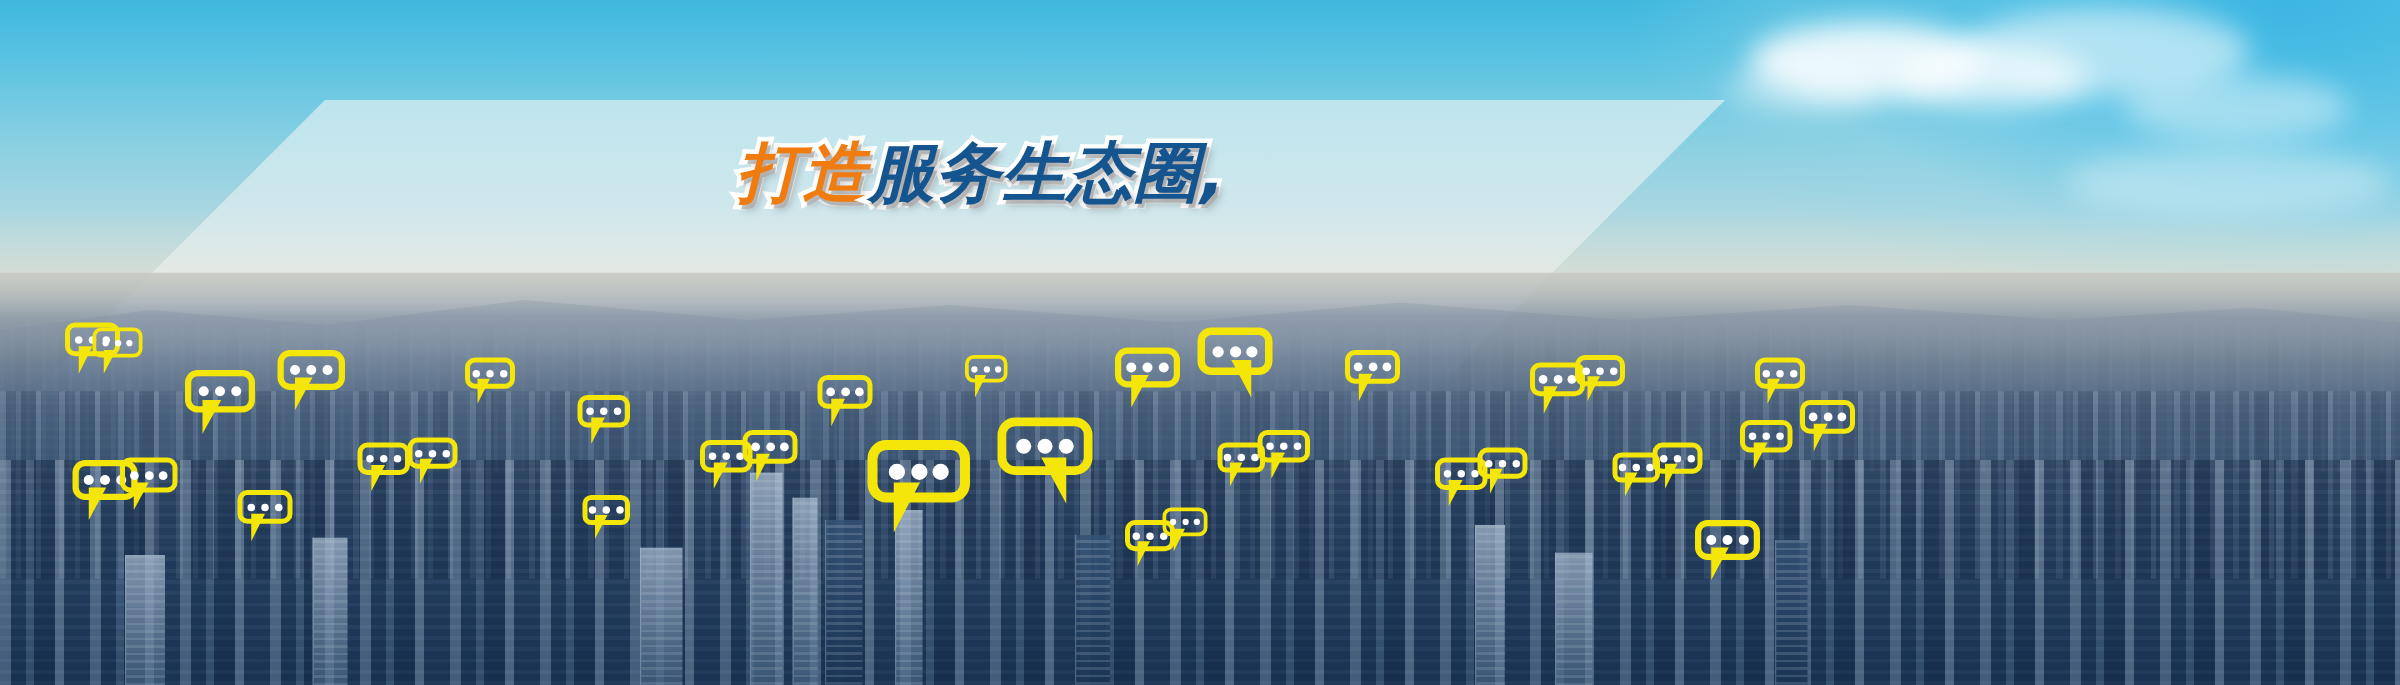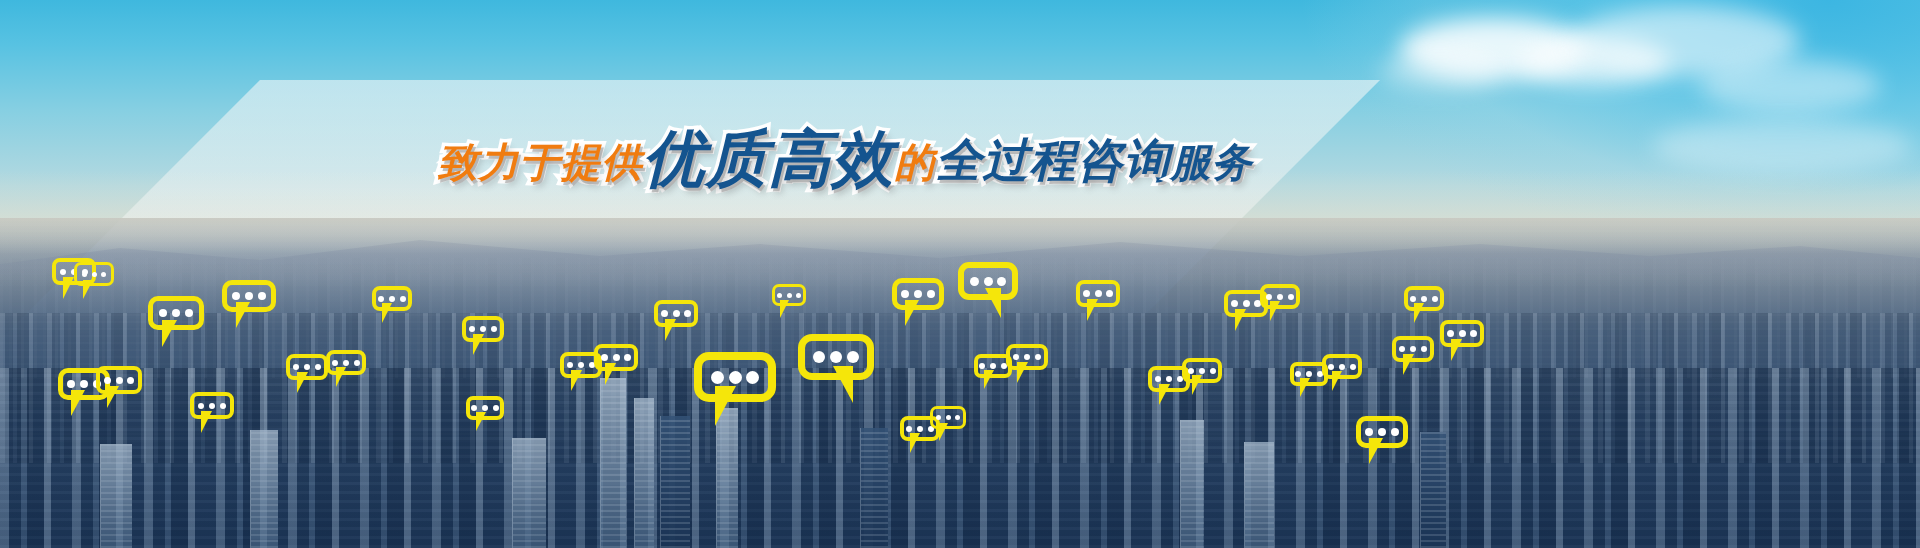--- a/index.html
+++ b/index.html
@@ -423,16 +423,16 @@
       </div>
       <div class="bub" style="left: 1440px; top: 320px; width: 44px; height: 27px; border-width: 4px; border-radius: 8px;">
         <span class="dot" style="width: 7px; height: 7px;"></span>
         <span class="dot" style="width: 7px; height: 7px;"></span>
         <span class="dot" style="width: 7px; height: 7px;"></span>
         <span class="tail" style="border-top: 22px solid rgb(245, 230, 10); border-right: 11px solid transparent; bottom: -18px; left: 7px;"></span>
       </div>
     </div>
 
   <div class="headline">
-    <div class="line line2" id="hl2"><span class="seg orange sm">致力于提供</span><span class="seg blue big">优质高效</span><span class="seg orange sm">的</span><span class="seg blue">全过程咨询</span><span class="seg blue sm">服务</span></div>
+    <div class="line line1" id="hl1"><span class="seg orange">打造</span><span class="seg blue">服务生态圈,</span></div>
   </div>
 
 </div>
 
 </body></html>

